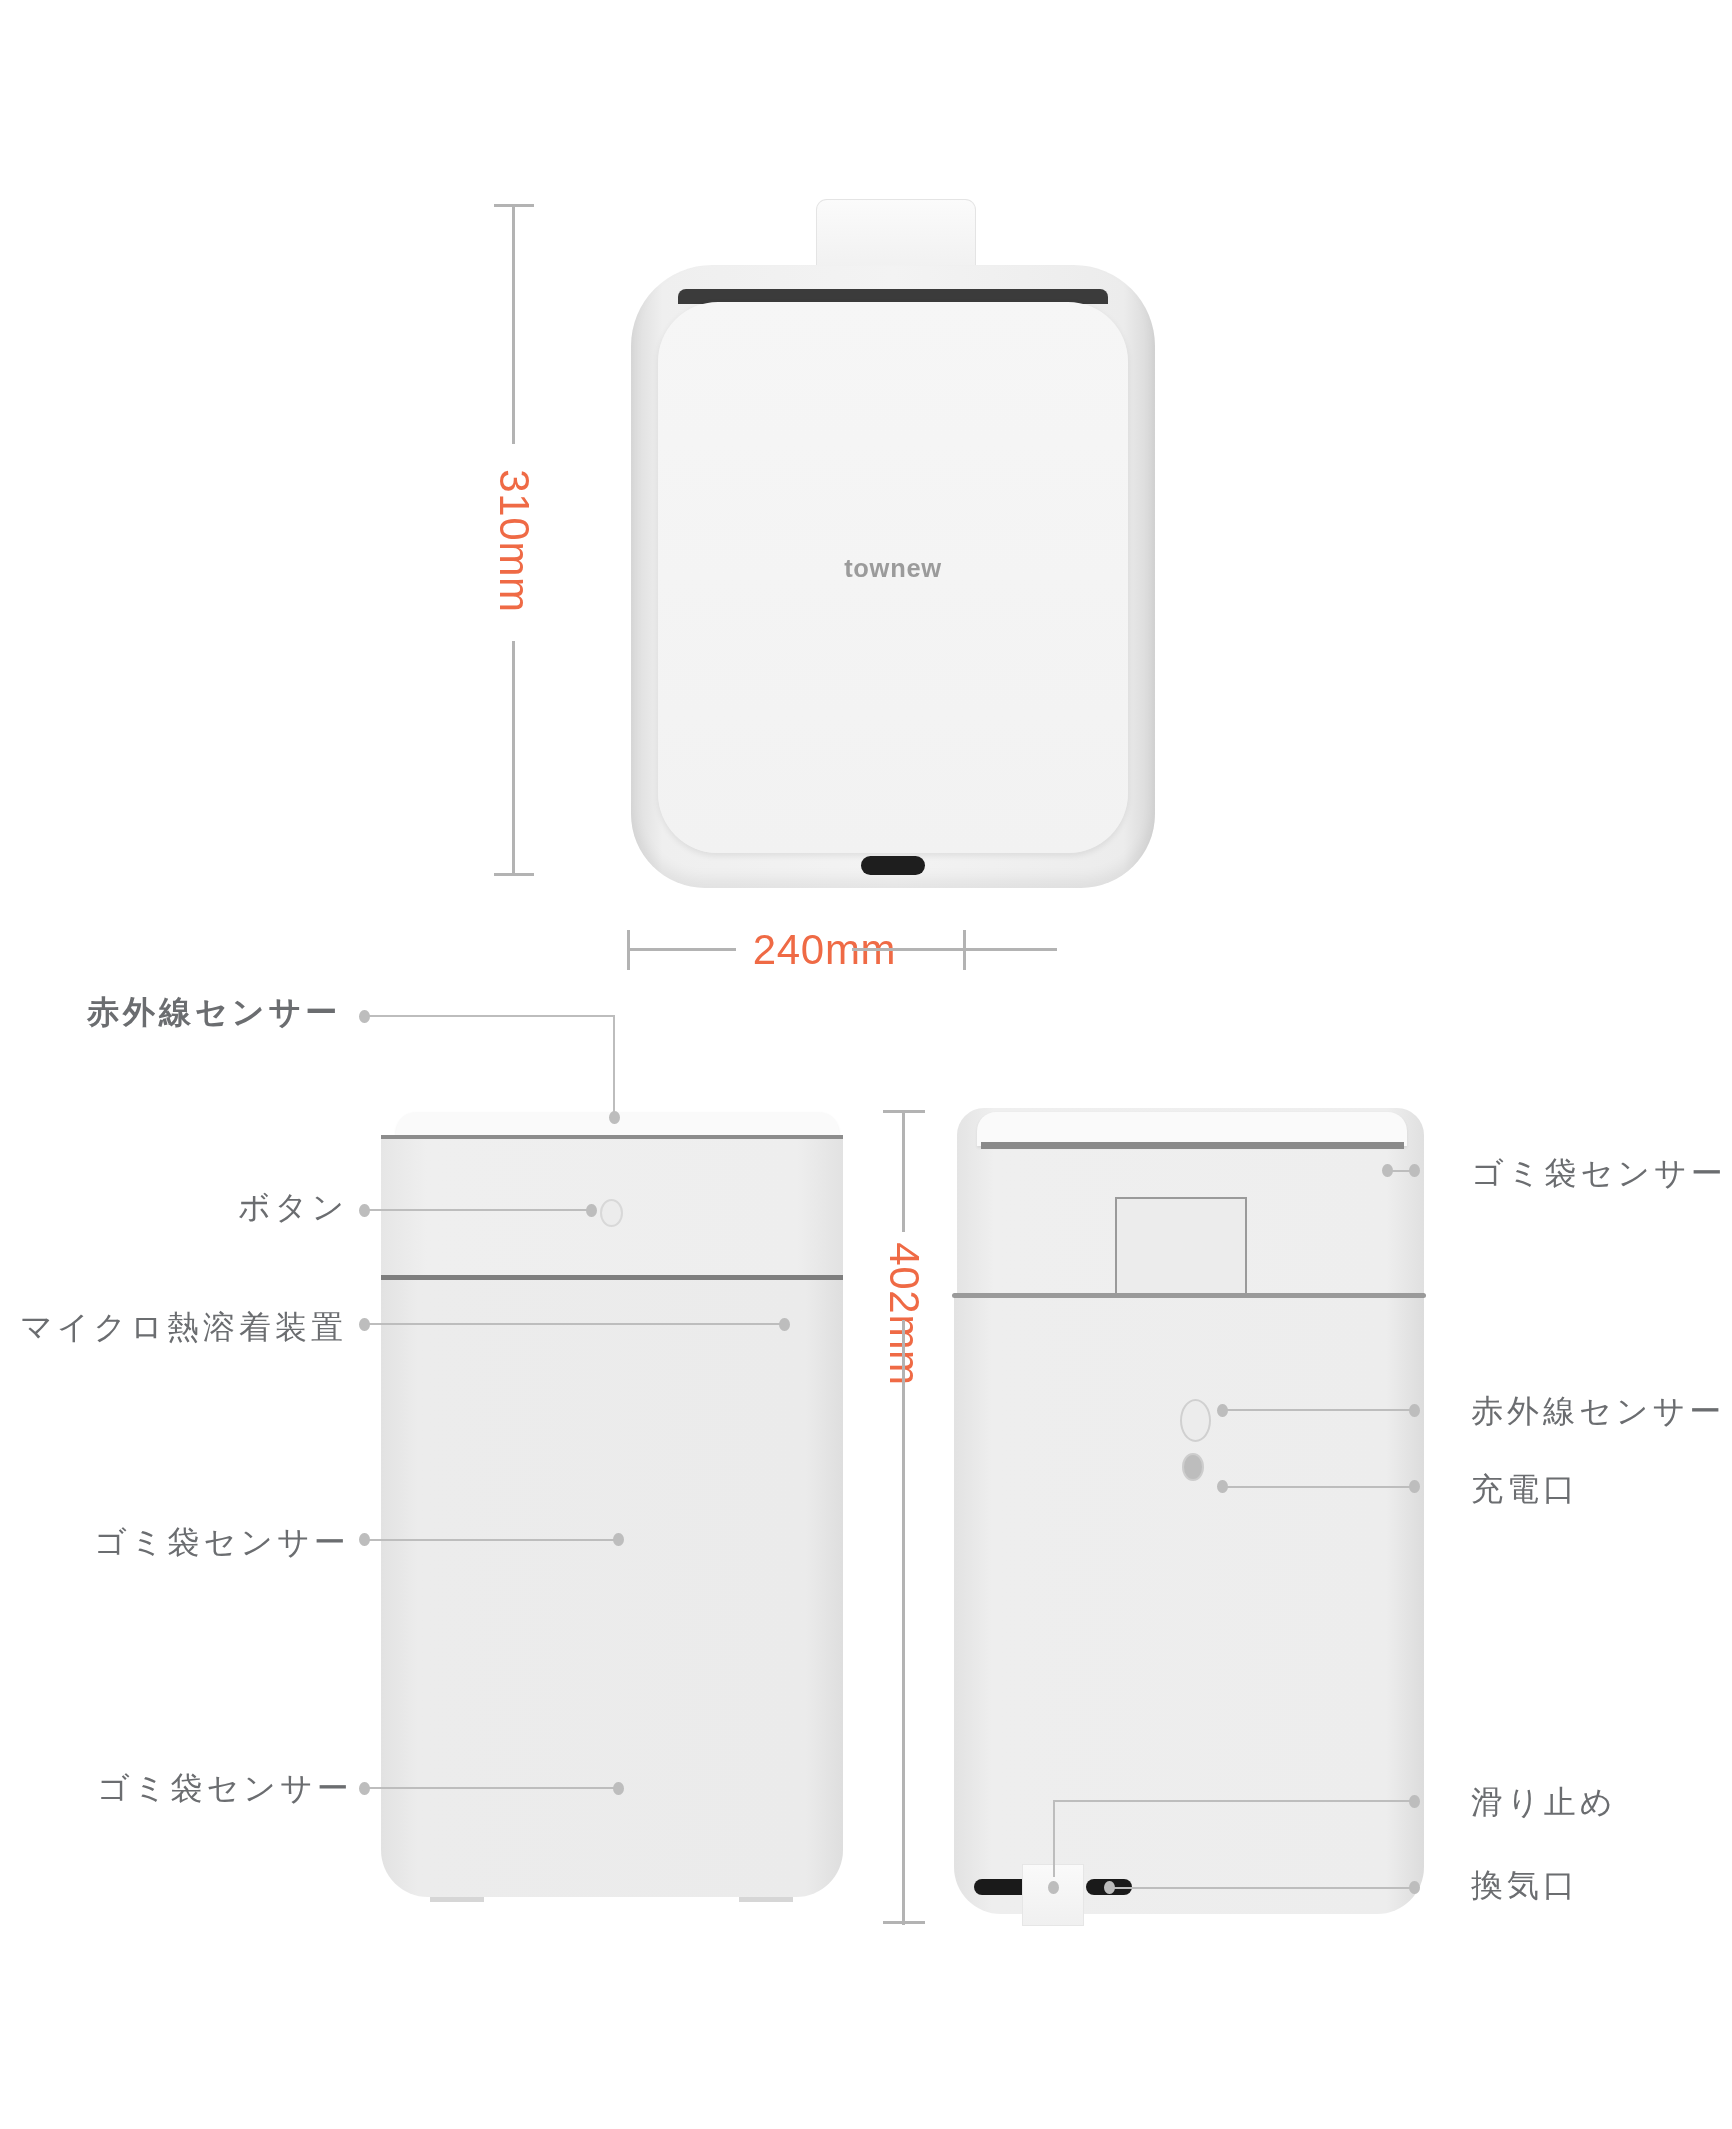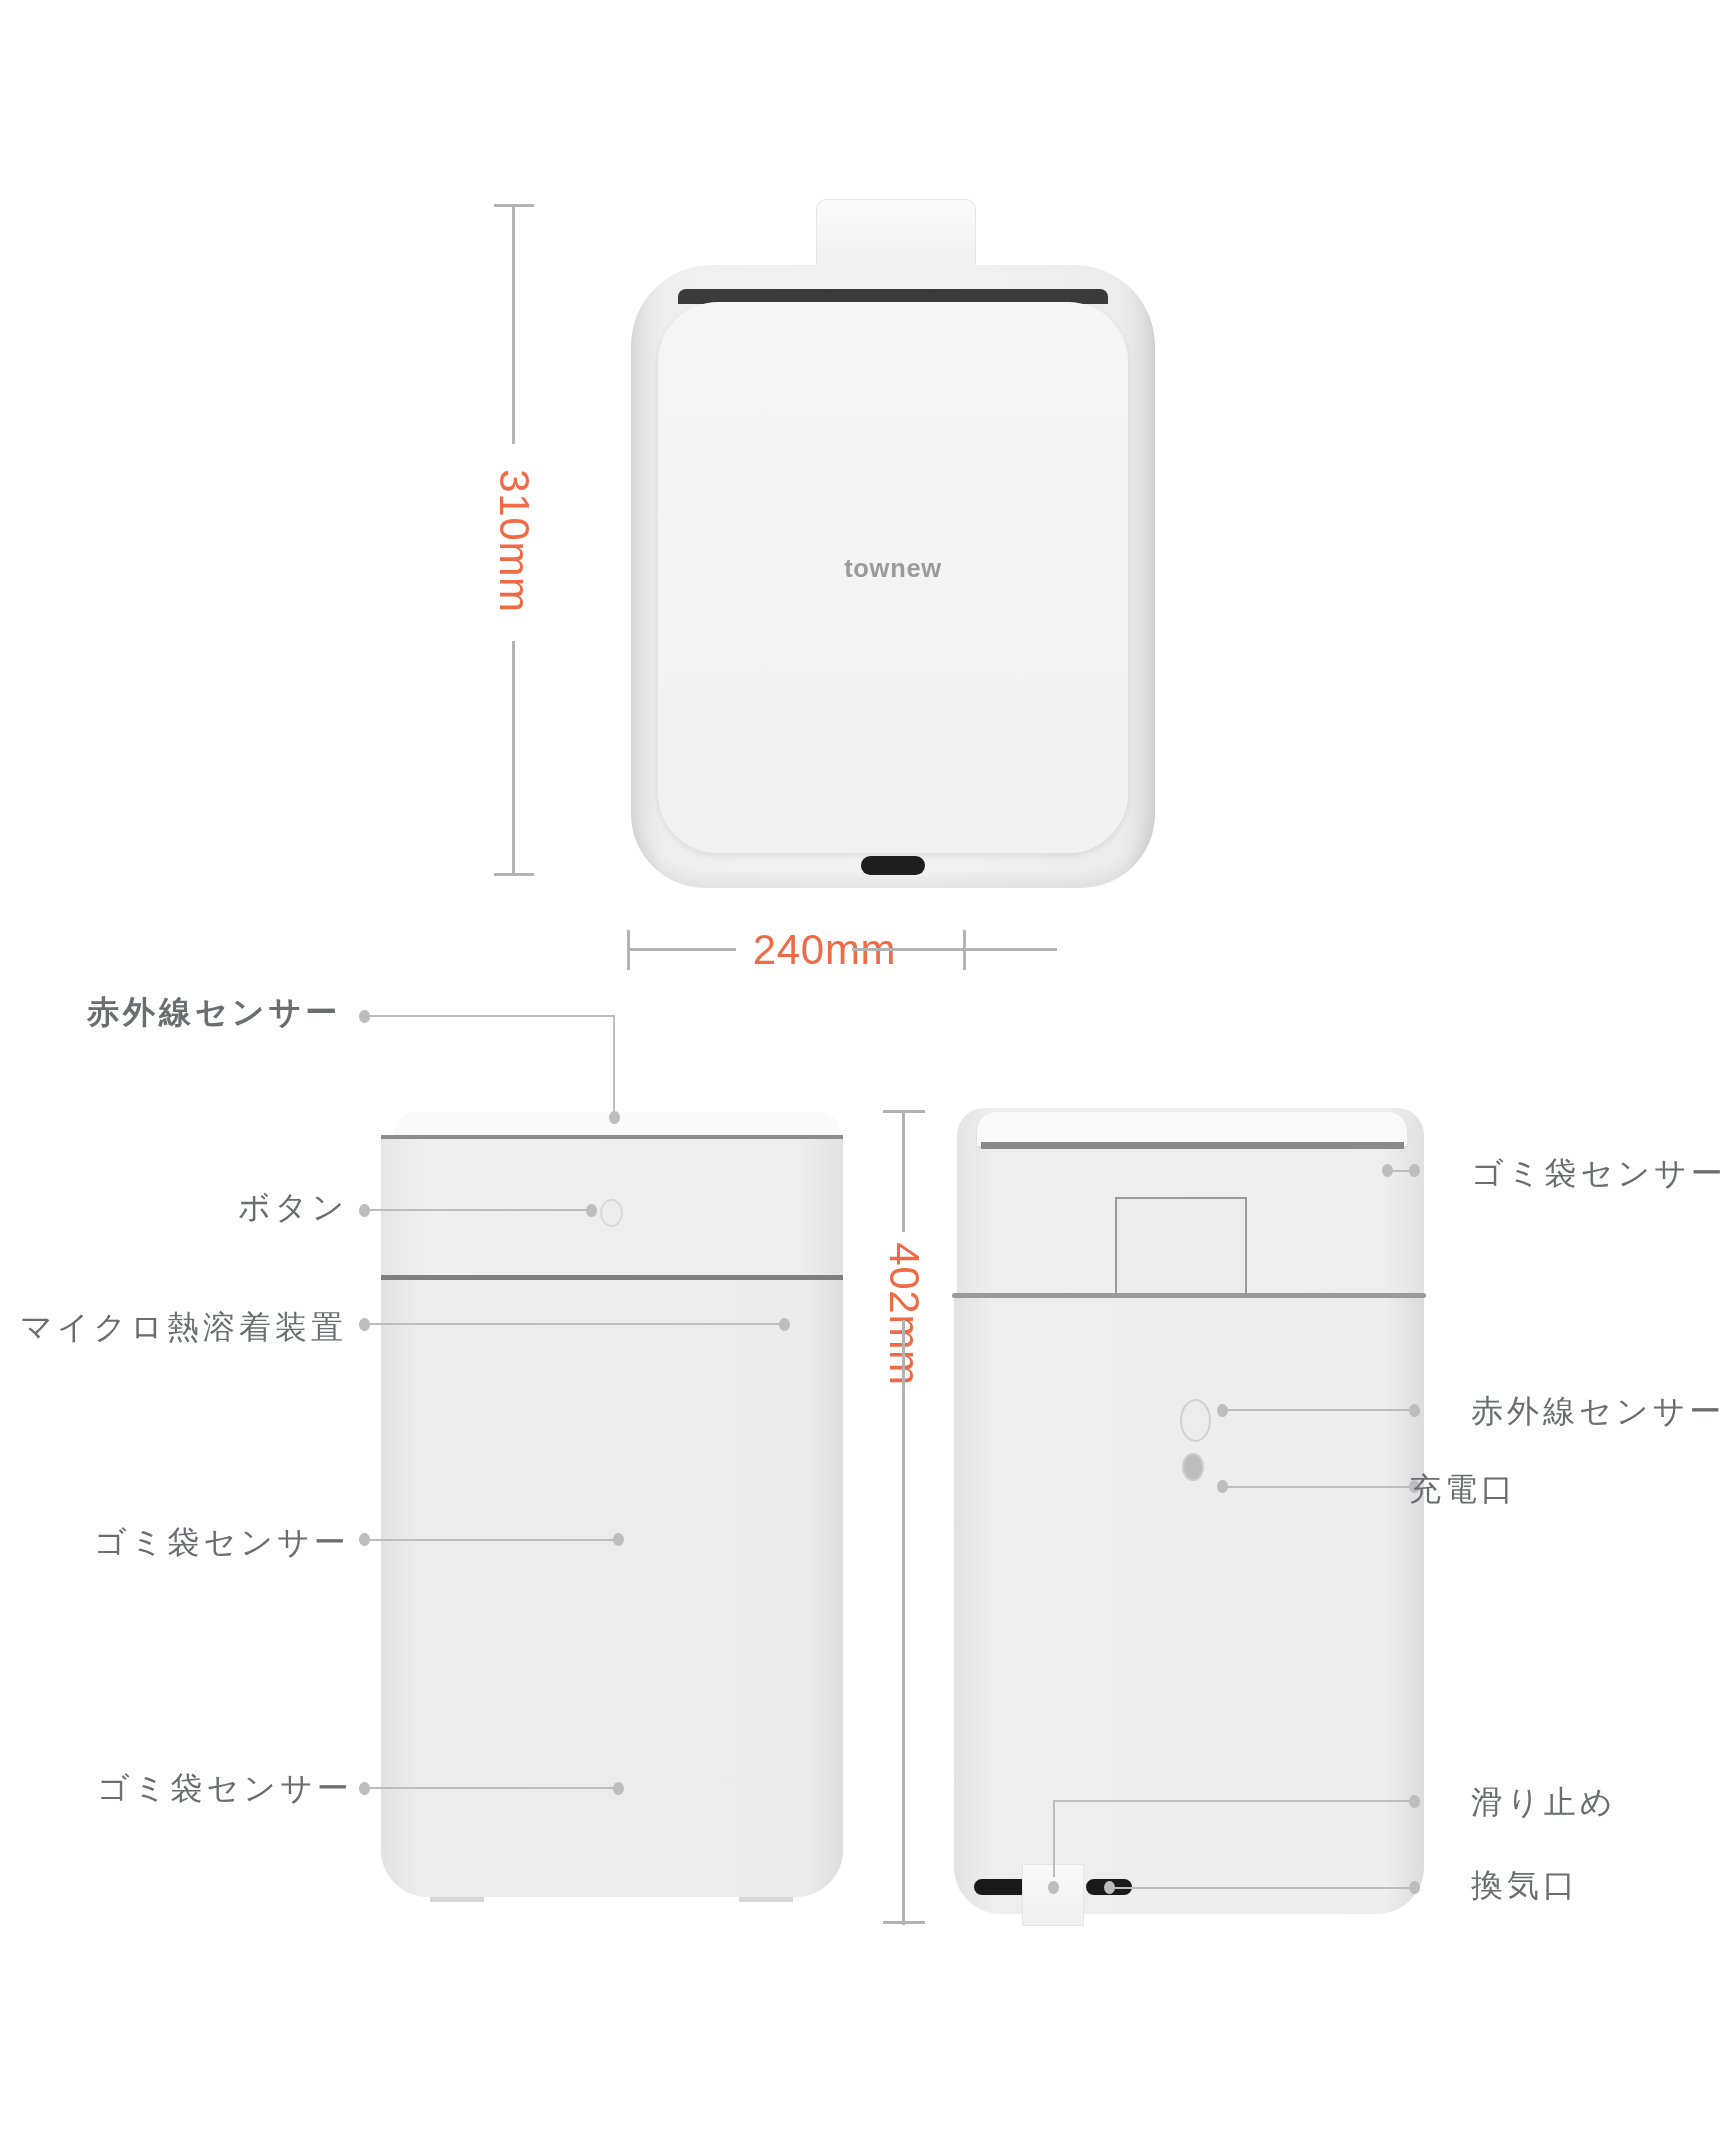--- a/index.html
+++ b/index.html
@@ -158,21 +158,21 @@
   <div class="callout-text" style="left:1471px; top:1152px;">ゴミ袋センサー</div>
 
   <div class="dot" style="left:1217px; top:1404px;"></div>
   <div class="leader" style="left:1224px; top:1409px; width:189px; height:2px;"></div>
   <div class="dot" style="left:1409px; top:1404px;"></div>
   <div class="callout-text" style="left:1471px; top:1390px;">赤外線センサー</div>
 
   <div class="dot" style="left:1217px; top:1480px;"></div>
   <div class="leader" style="left:1224px; top:1486px; width:189px; height:2px;"></div>
   <div class="dot" style="left:1409px; top:1480px;"></div>
-  <div class="callout-text" style="left:1409px; top:1468px;text-align:center;">充電口</div>
+  <div class="callout-text" style="left:1471px; top:1468px;text-align:center;">充電口</div>
 
   <div class="leader" style="left:1053px; top:1800px; width:2px; height:77px;"></div>
   <div class="leader" style="left:1053px; top:1800px; width:360px; height:2px;"></div>
   <div class="dot" style="left:1409px; top:1795px;"></div>
   <div class="dot" style="left:1048px; top:1881px;"></div>
   <div class="callout-text" style="left:1471px; top:1781px;">滑り止め</div>
 
   <div class="dot" style="left:1104px; top:1881px;"></div>
   <div class="leader" style="left:1111px; top:1887px; width:302px; height:2px;"></div>
   <div class="dot" style="left:1409px; top:1881px;"></div>

